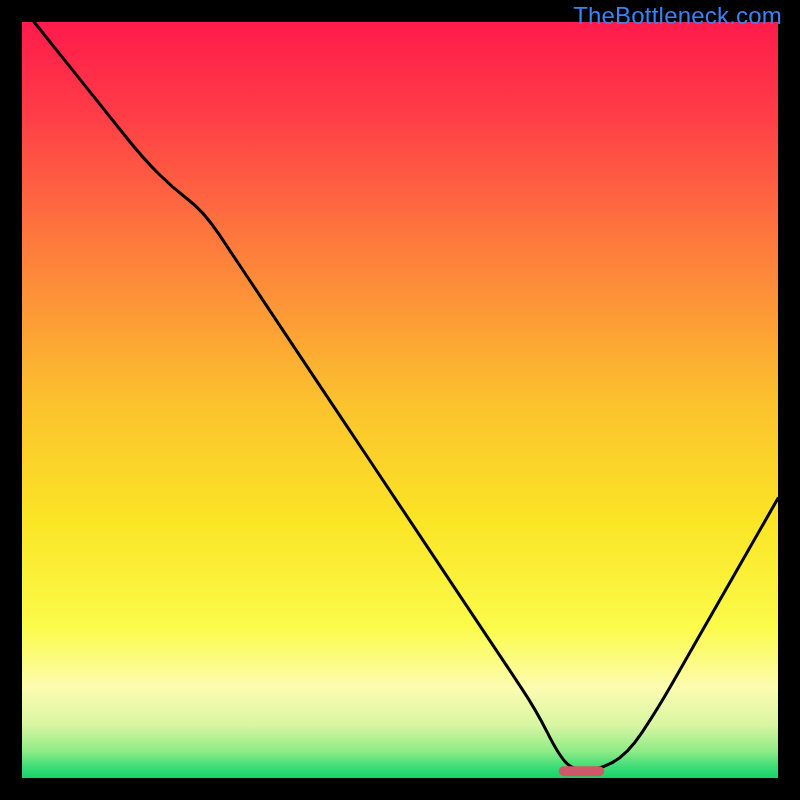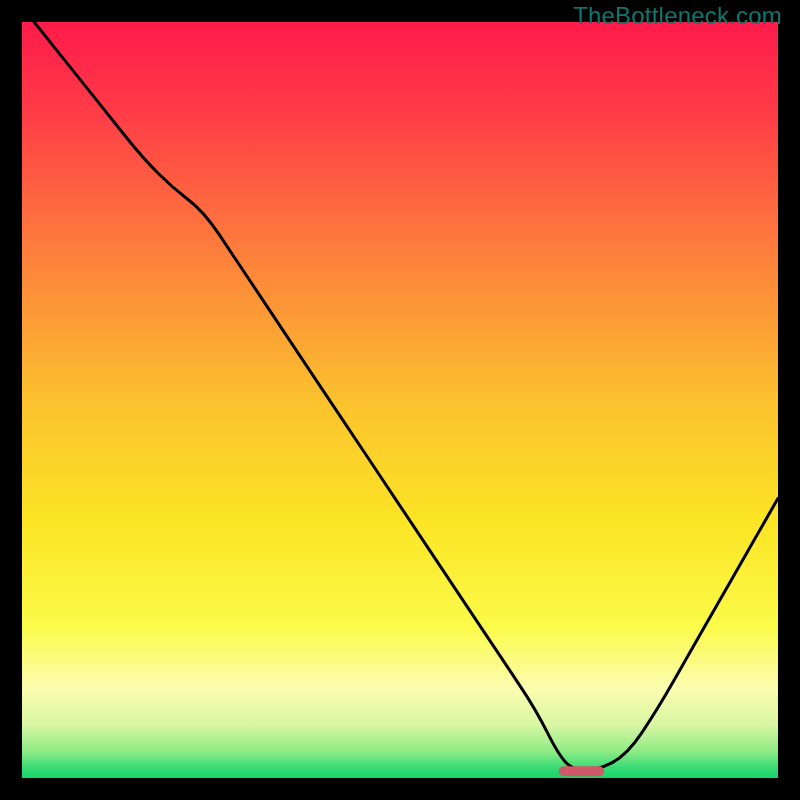--- a/index.html
+++ b/index.html
@@ -25,21 +25,21 @@
     width: 756px;
     height: 756px;
   }
   .watermark {
     position: absolute;
     top: 2px;
     right: 18px;
     font-family: Arial, Helvetica, sans-serif;
     font-size: 24px;
     font-weight: 400;
-    color: #0f766e;
+    color: #3b82f6;
     letter-spacing: 0.2px;
   }
 </style>
 </head>
 <body>
 
 <div class="frame">
   <svg class="plot" viewBox="0 0 756 756" preserveAspectRatio="none">
     <defs>
       <linearGradient id="bg-grad" x1="0" y1="0" x2="0" y2="1">

